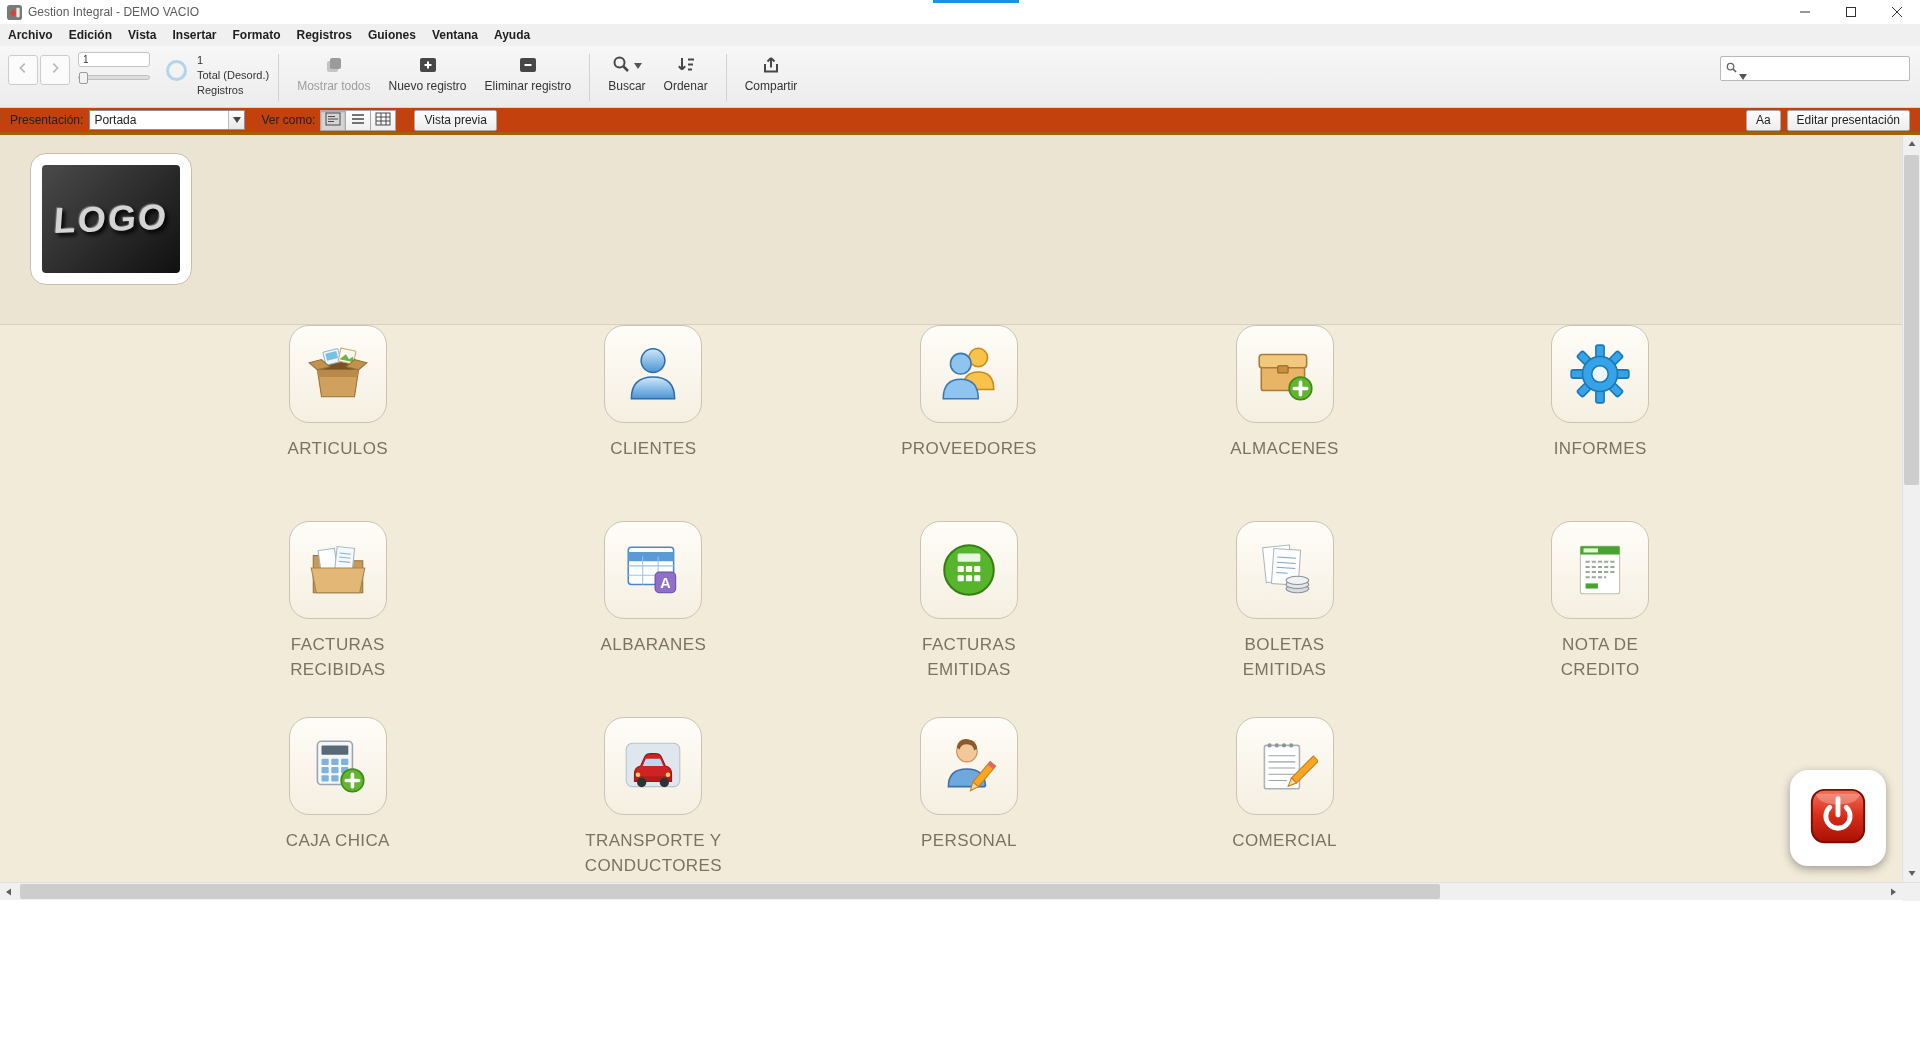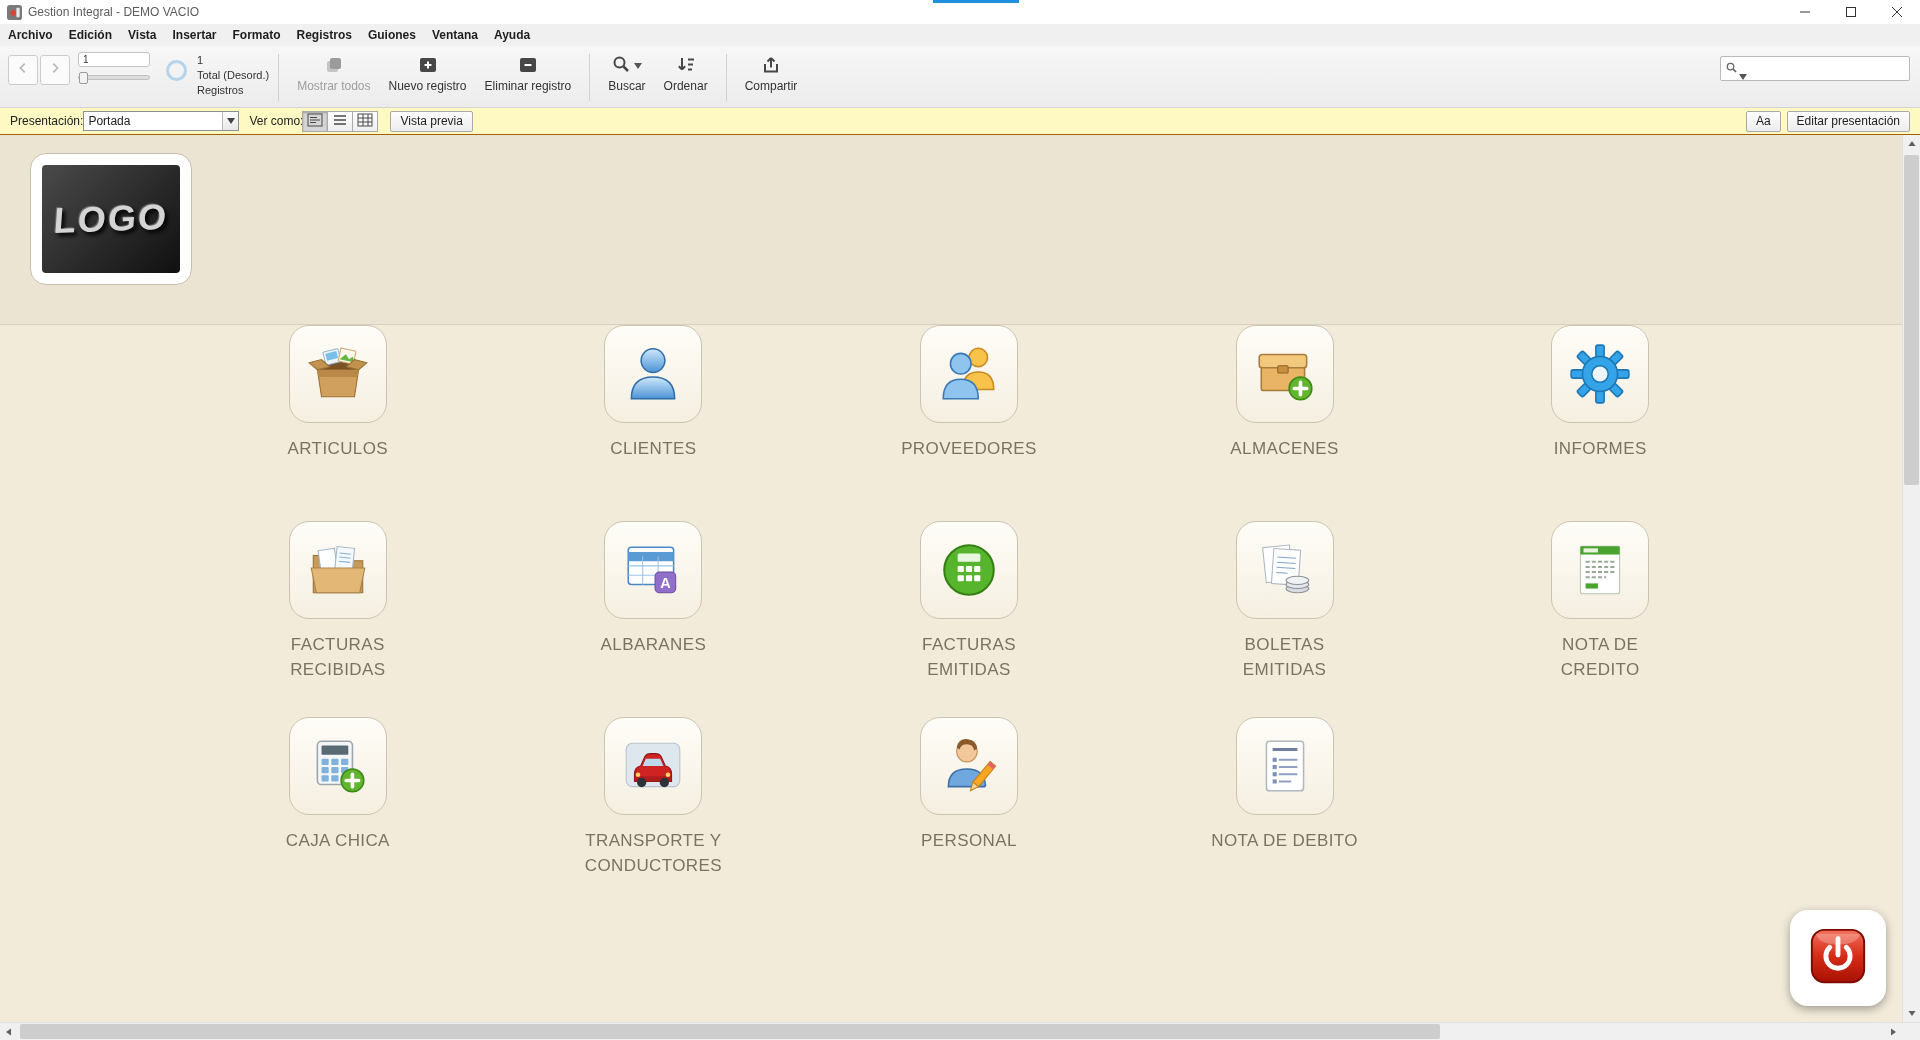--- a/index.html
+++ b/index.html
@@ -1,17 +1,17 @@
 <!DOCTYPE html>
 <html><head>
 <meta charset="utf-8">
 <style>
   * { box-sizing: border-box; margin: 0; padding: 0; }
   body { width:1920px; height:1040px; overflow:hidden; font-family:"Liberation Sans",sans-serif; background:#fff; }
-  .window { width:1920px; height:1040px; display:flex; flex-direction:column; position:relative; }
+  .window { width:1920px; height:900px; display:flex; flex-direction:column; position:relative; }
 
   
   .titlebar { height:24px; background:#ffffff; display:flex; align-items:center; position:relative; flex:0 0 auto; }
   .accent-strip { position:absolute; top:0; left:933px; width:86px; height:3px; background:#1f8fe0; }
   .app-icon { width:15px; height:15px; margin:0 6px 0 7px; display:flex; }
   .window-title { font-size:12px; color:#5c5c5c; }
   .win-controls { margin-left:auto; display:flex; height:100%; }
   .win-btn { width:46px; height:100%; display:flex; align-items:center; justify-content:center; }
   .win-btn svg { width:10px; height:10px; }
 
@@ -35,21 +35,21 @@
   .tool-btn .ticon { height:24px; display:flex; align-items:center; gap:3px; }
   .tool-btn .ticon svg { width:20px; height:20px; }
   .tool-btn.disabled { color:#9d9d9d; }
   .tlabel { margin-top:2px; white-space:nowrap; }
   .quick-search { margin-left:auto; margin-top:6px; width:190px; height:25px; border:1px solid #b9b9b9; border-radius:2px; background:#fff; display:flex; align-items:center; padding:0 4px; }
   .quick-search svg { width:13px; height:13px; flex:0 0 auto; }
   .quick-search .qcaret { width:7px; height:5px; margin-left:1px; }
   .quick-search input { border:none; outline:none; flex:1; height:20px; font-size:12px; margin-left:4px; background:transparent; }
 
   
-  .layoutbar { height:27px; background:#fef9c3; border-bottom:1px solid #a16207; display:flex; align-items:center; font-size:12px; color:#222; padding:0 10px; flex:0 0 auto; }
+  .layoutbar { height:27px; background:#c2410c; border-bottom:3px solid #a16207; display:flex; align-items:center; font-size:12px; color:#222; padding:0 10px; gap:6px; flex:0 0 auto; }
   .dropdown { width:156px; height:20px; border:1px solid #8f8f8f; background:#fff; display:flex; align-items:center; font-size:12px; }
   .dropdown .dval { flex:1; padding:0 4px; }
   .dropdown .dcaret { width:16px; height:100%; background:linear-gradient(#fdfdfd,#e8e8e8); border-left:1px solid #b9b9b9; display:flex; align-items:center; justify-content:center; }
   .dropdown .dcaret svg { width:8px; height:6px; }
   .viewas-label { margin-left:10px; }
   .view-group { display:flex; }
   .view-btn { width:26px; height:21px; border:1px solid #a9a9a9; background:linear-gradient(#fdfdfd,#efefef); display:flex; align-items:center; justify-content:center; margin-left:-1px; }
   .view-btn.selected { background:#d5d5d5; box-shadow:inset 0 1px 2px rgba(0,0,0,0.25); }
   .view-btn svg { width:16px; height:14px; }
   .bar-btn { height:21px; border:1px solid #a9a9a9; border-radius:2px; background:linear-gradient(#fdfdfd,#ededed); font-size:12px; color:#222; padding:2px 9px; display:flex; align-items:center; }
@@ -472,32 +472,35 @@
                   <path d="M40 52 h7 l-3.5 8 z" fill="#f2d3a0" stroke="#c77f12"></path>
                   <rect x="40" y="26" width="7" height="4" fill="#e06666"></rect>
                 </g>
               </svg>
             </div>
             <div class="tile-label">PERSONAL</div>
           </div>
           <div class="tile">
             <div class="tile-card">
               <svg viewBox="0 0 64 64">
-                <rect x="14" y="8" width="36" height="48" rx="3" fill="#fff" stroke="#b0b8c0" stroke-width="1.5"></rect>
-                <path d="M20 16 h24" stroke="#6f7f9f" stroke-width="3"></path>
-                <path d="M26 26 h18 M26 33 h18 M26 40 h18 M26 47 h12" stroke="#8fa0c0" stroke-width="2"></path>
-                <g fill="#7f92b8">
-                  <rect x="20" y="24" width="4" height="4"></rect>
-                  <rect x="20" y="31" width="4" height="4"></rect>
-                  <rect x="20" y="38" width="4" height="4"></rect>
-                  <rect x="20" y="45" width="4" height="4"></rect>
-                </g>
-              </svg>
-            </div>
-            <div class="tile-label">NOTA DE DEBITO</div>
+                <rect x="12" y="12" width="34" height="42" rx="2" fill="#fff" stroke="#aab2ba" stroke-width="1.5"></rect>
+                <path d="M16 22 h26 M16 28 h26 M16 34 h26 M16 40 h26 M16 46 h18" stroke="#9aa2aa"></path>
+                <g fill="#8c949c">
+                  <circle cx="17" cy="12" r="2"></circle>
+                  <circle cx="24" cy="12" r="2"></circle>
+                  <circle cx="31" cy="12" r="2"></circle>
+                  <circle cx="38" cy="12" r="2"></circle>
+                </g>
+                <g transform="rotate(45 46 40)">
+                  <rect x="43" y="18" width="7" height="30" fill="#f6a623" stroke="#c77f12"></rect>
+                  <path d="M43 48 h7 l-3.5 8 z" fill="#f5d7a8" stroke="#c77f12"></path>
+                </g>
+              </svg>
+            </div>
+            <div class="tile-label">COMERCIAL</div>
           </div>
         </div>
       <div class="power-card">
         <span><svg viewBox="0 0 64 64">
               <defs>
                 <linearGradient id="gpw" x1="0" y1="0" x2="0" y2="1">
                   <stop offset="0" stop-color="#f3705a"></stop>
                   <stop offset="0.5" stop-color="#d62c18"></stop>
                   <stop offset="1" stop-color="#a81103"></stop>
                 </linearGradient>

